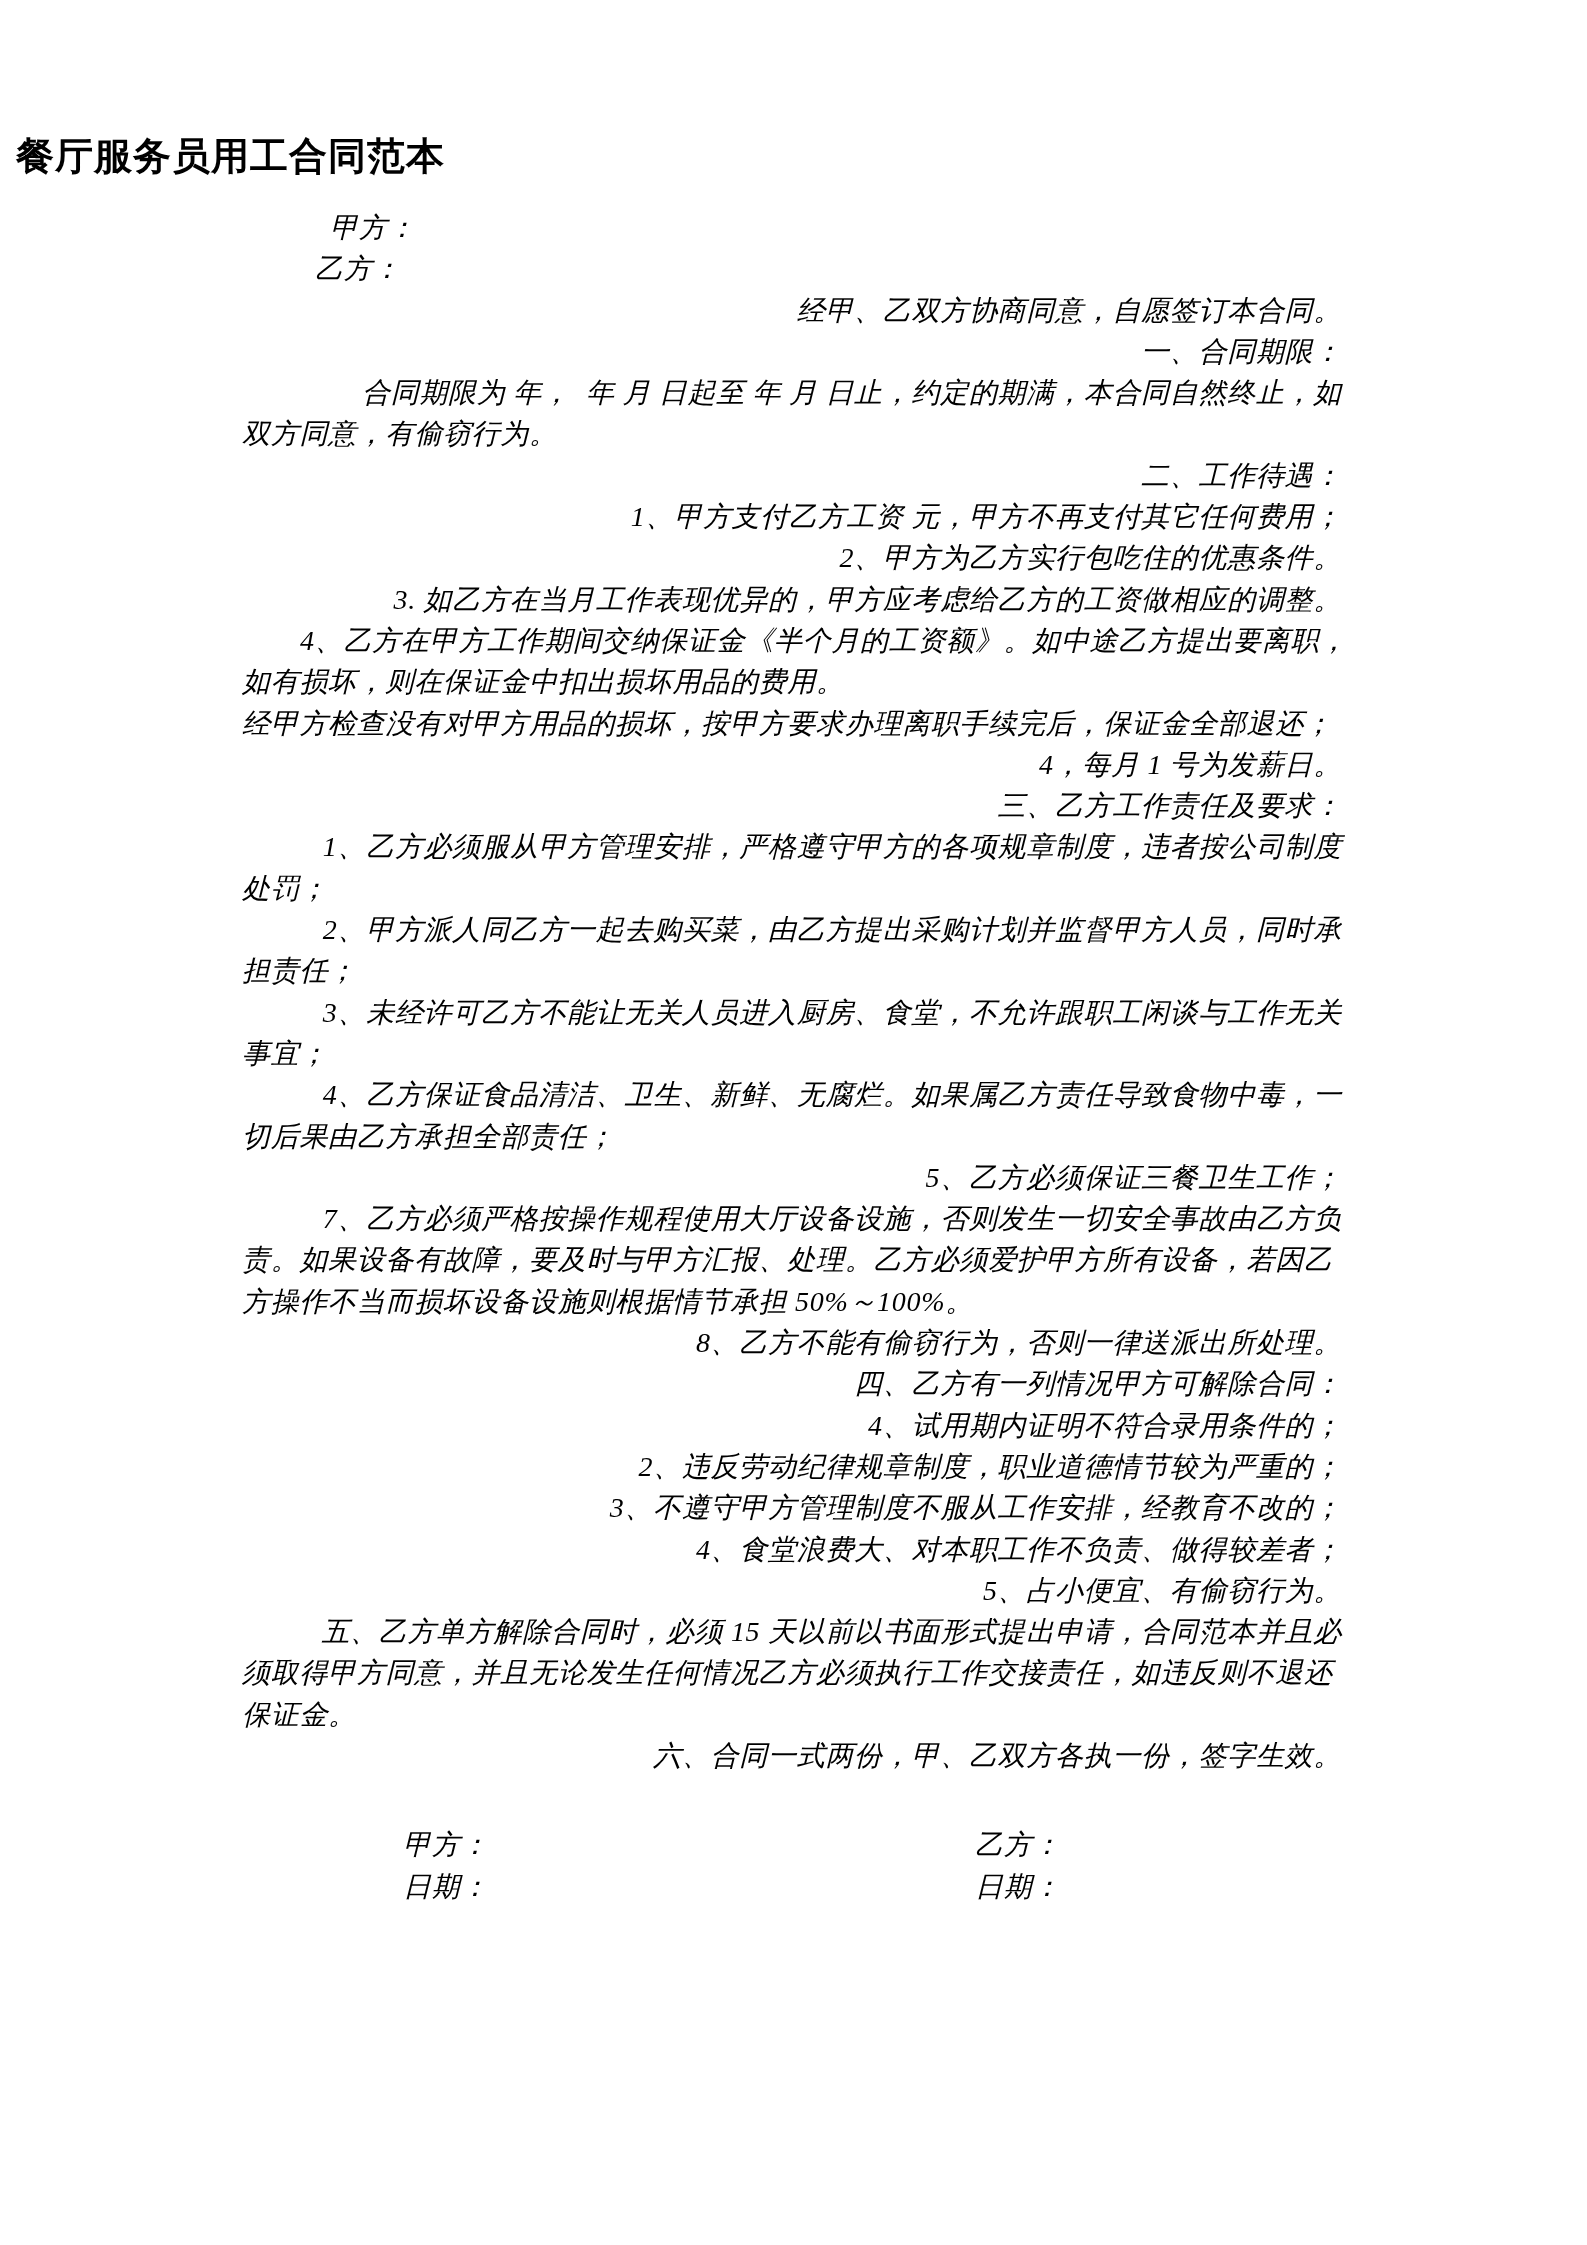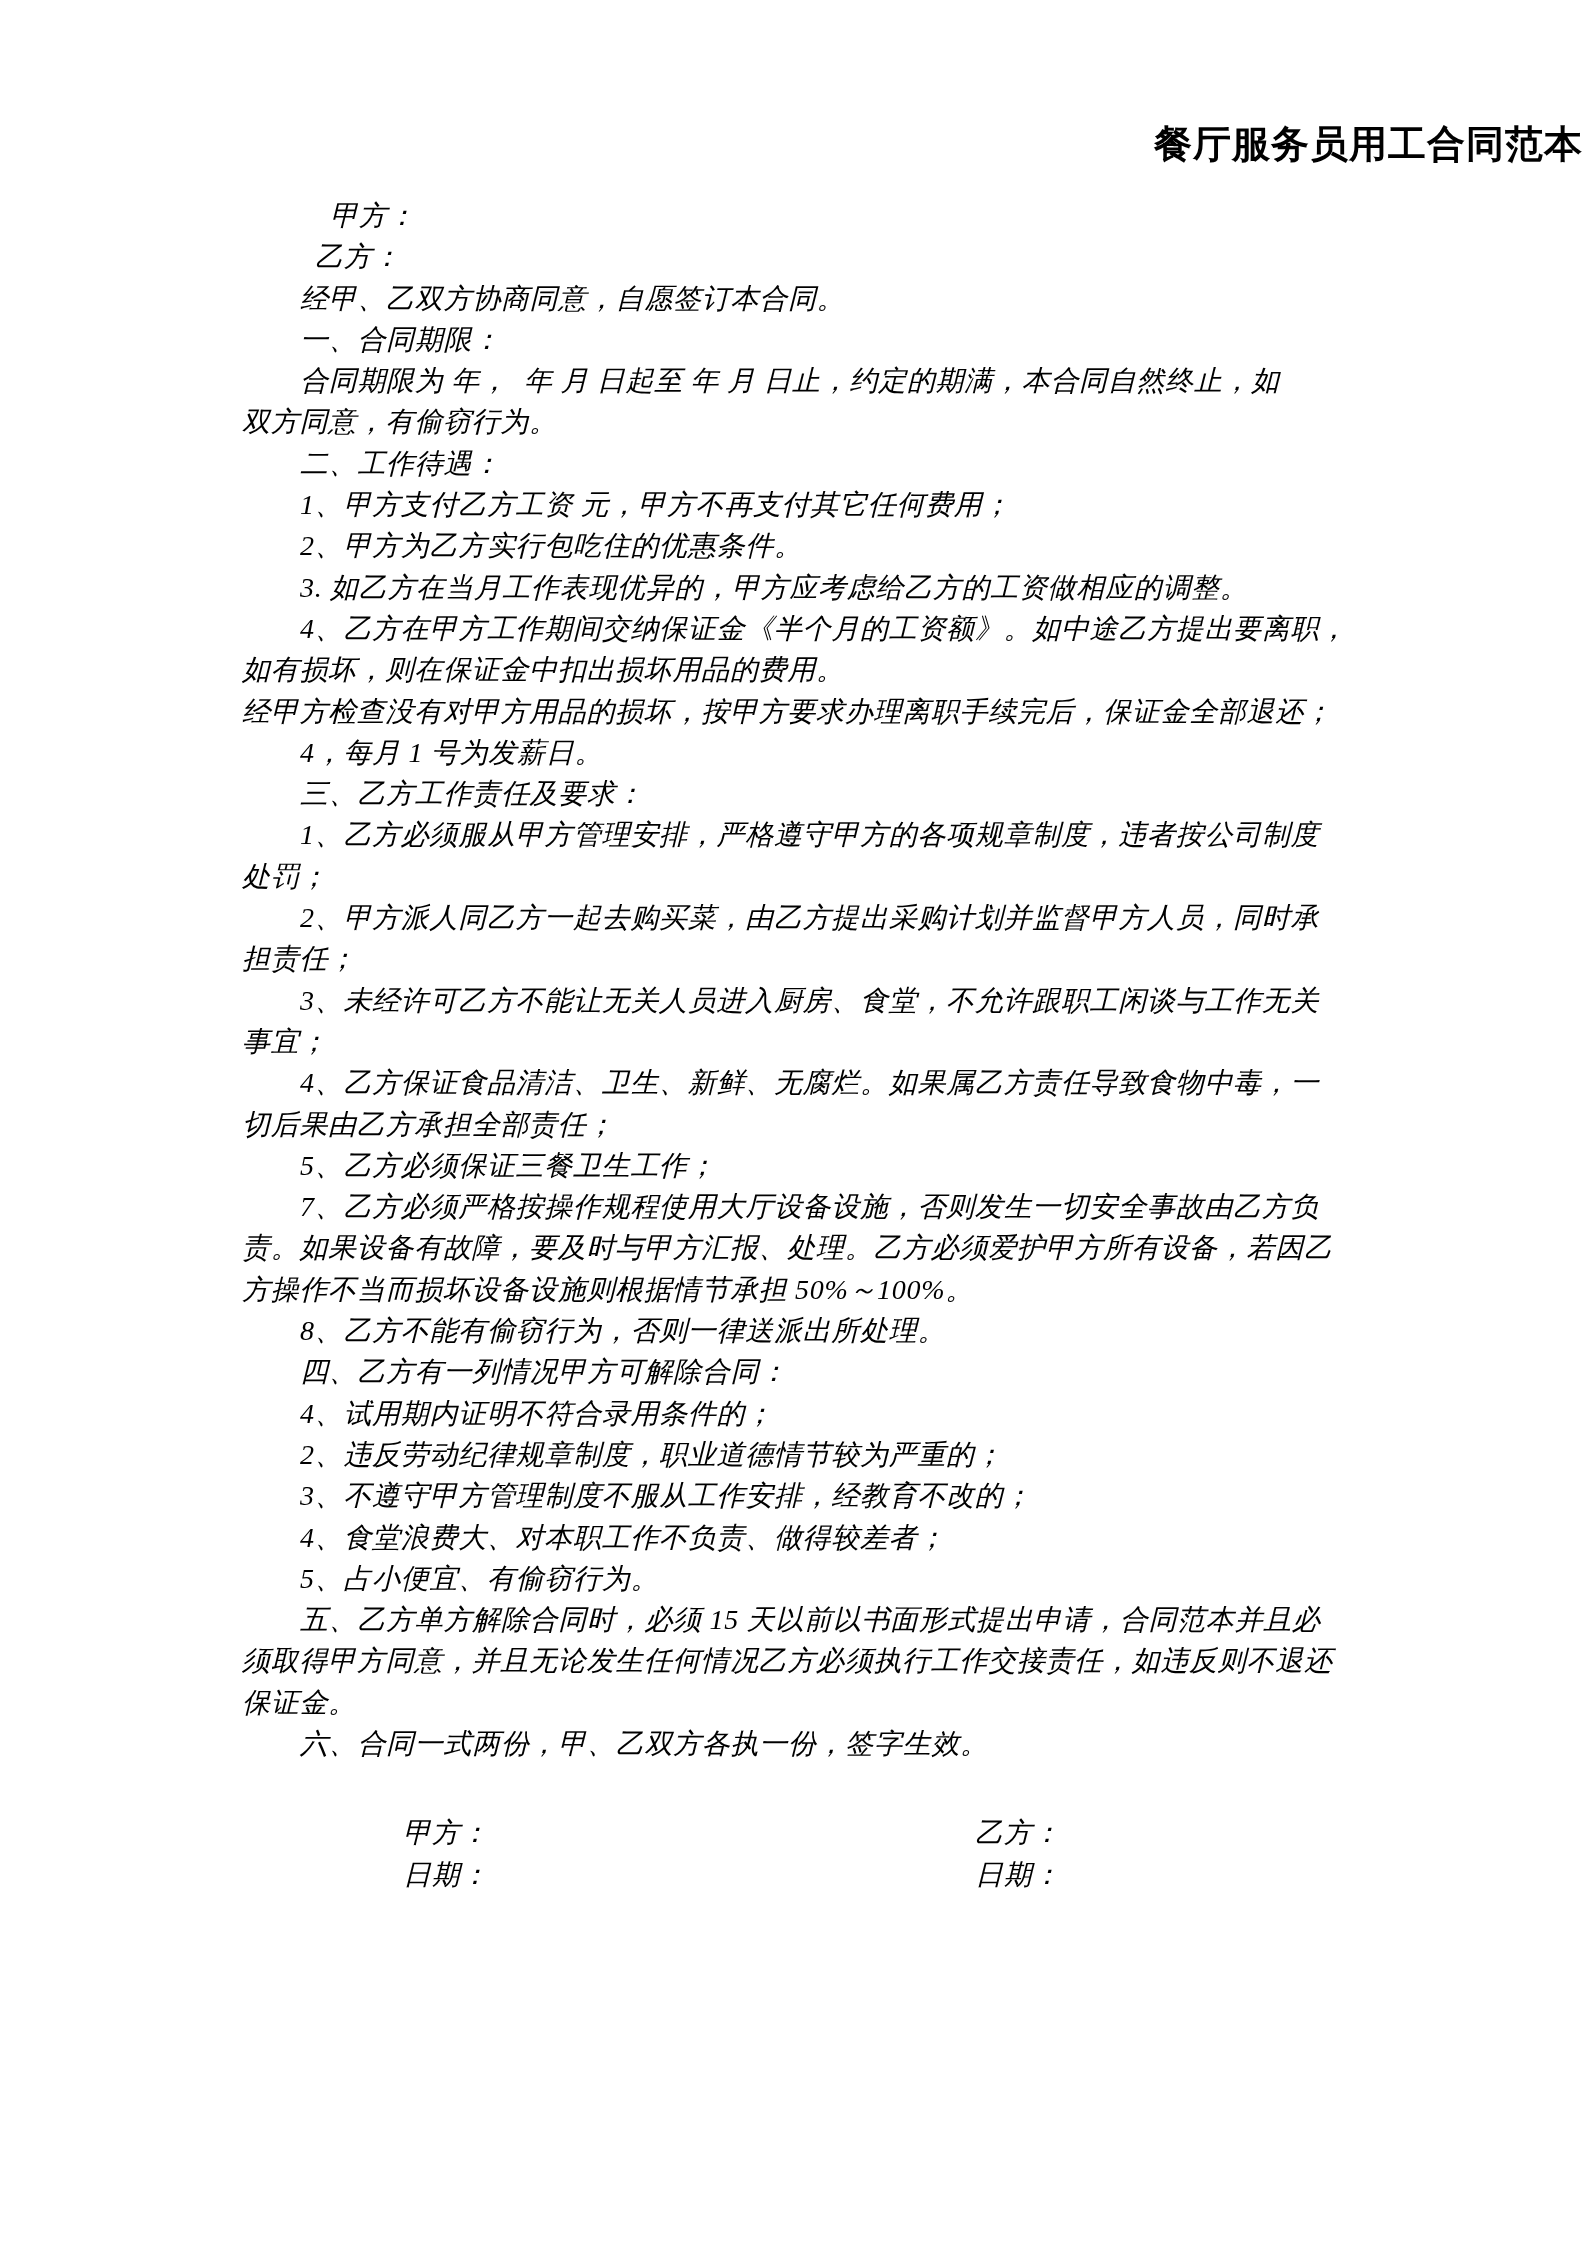--- a/index.html
+++ b/index.html
@@ -7,38 +7,38 @@
     position: relative;
     width: 1587px;
     height: 2245px;
     margin: 0 auto;
     background: #ffffff;
     color: #000000;
     font-family: "Liberation Serif", serif;
     overflow: hidden;
   }
   .title {
-    margin: 4px;
+    margin: 16px;
     padding-top: 116px;
-    text-align: right;
+    text-align: left;
     font-size: 38px;
     font-weight: bold;
     line-height: 48px;
     letter-spacing: 1px;
   }
   .doc-body {
     margin: 27px 245px 0 242px;
     font-size: 28px;
     line-height: 41.3px;
     letter-spacing: 0.7px;
     font-style: italic;
   }
   .line { white-space: pre; }
   .i0  { padding-left: 0; }
-  .i2  { padding-left: 58px; }
+  .i2  { padding-left: 58px; text-align: right; }
   .i2h { padding-left: 73px; }
   .i3  { padding-left: 88px; }
   .sig {
     position: relative;
     height: 83px;
     margin-top: 48px;
   }
   .sig-col { position: absolute; top: 0; }
   .sig-col-left  { left: 161px; }
   .sig-col-right { left: 733px; }

